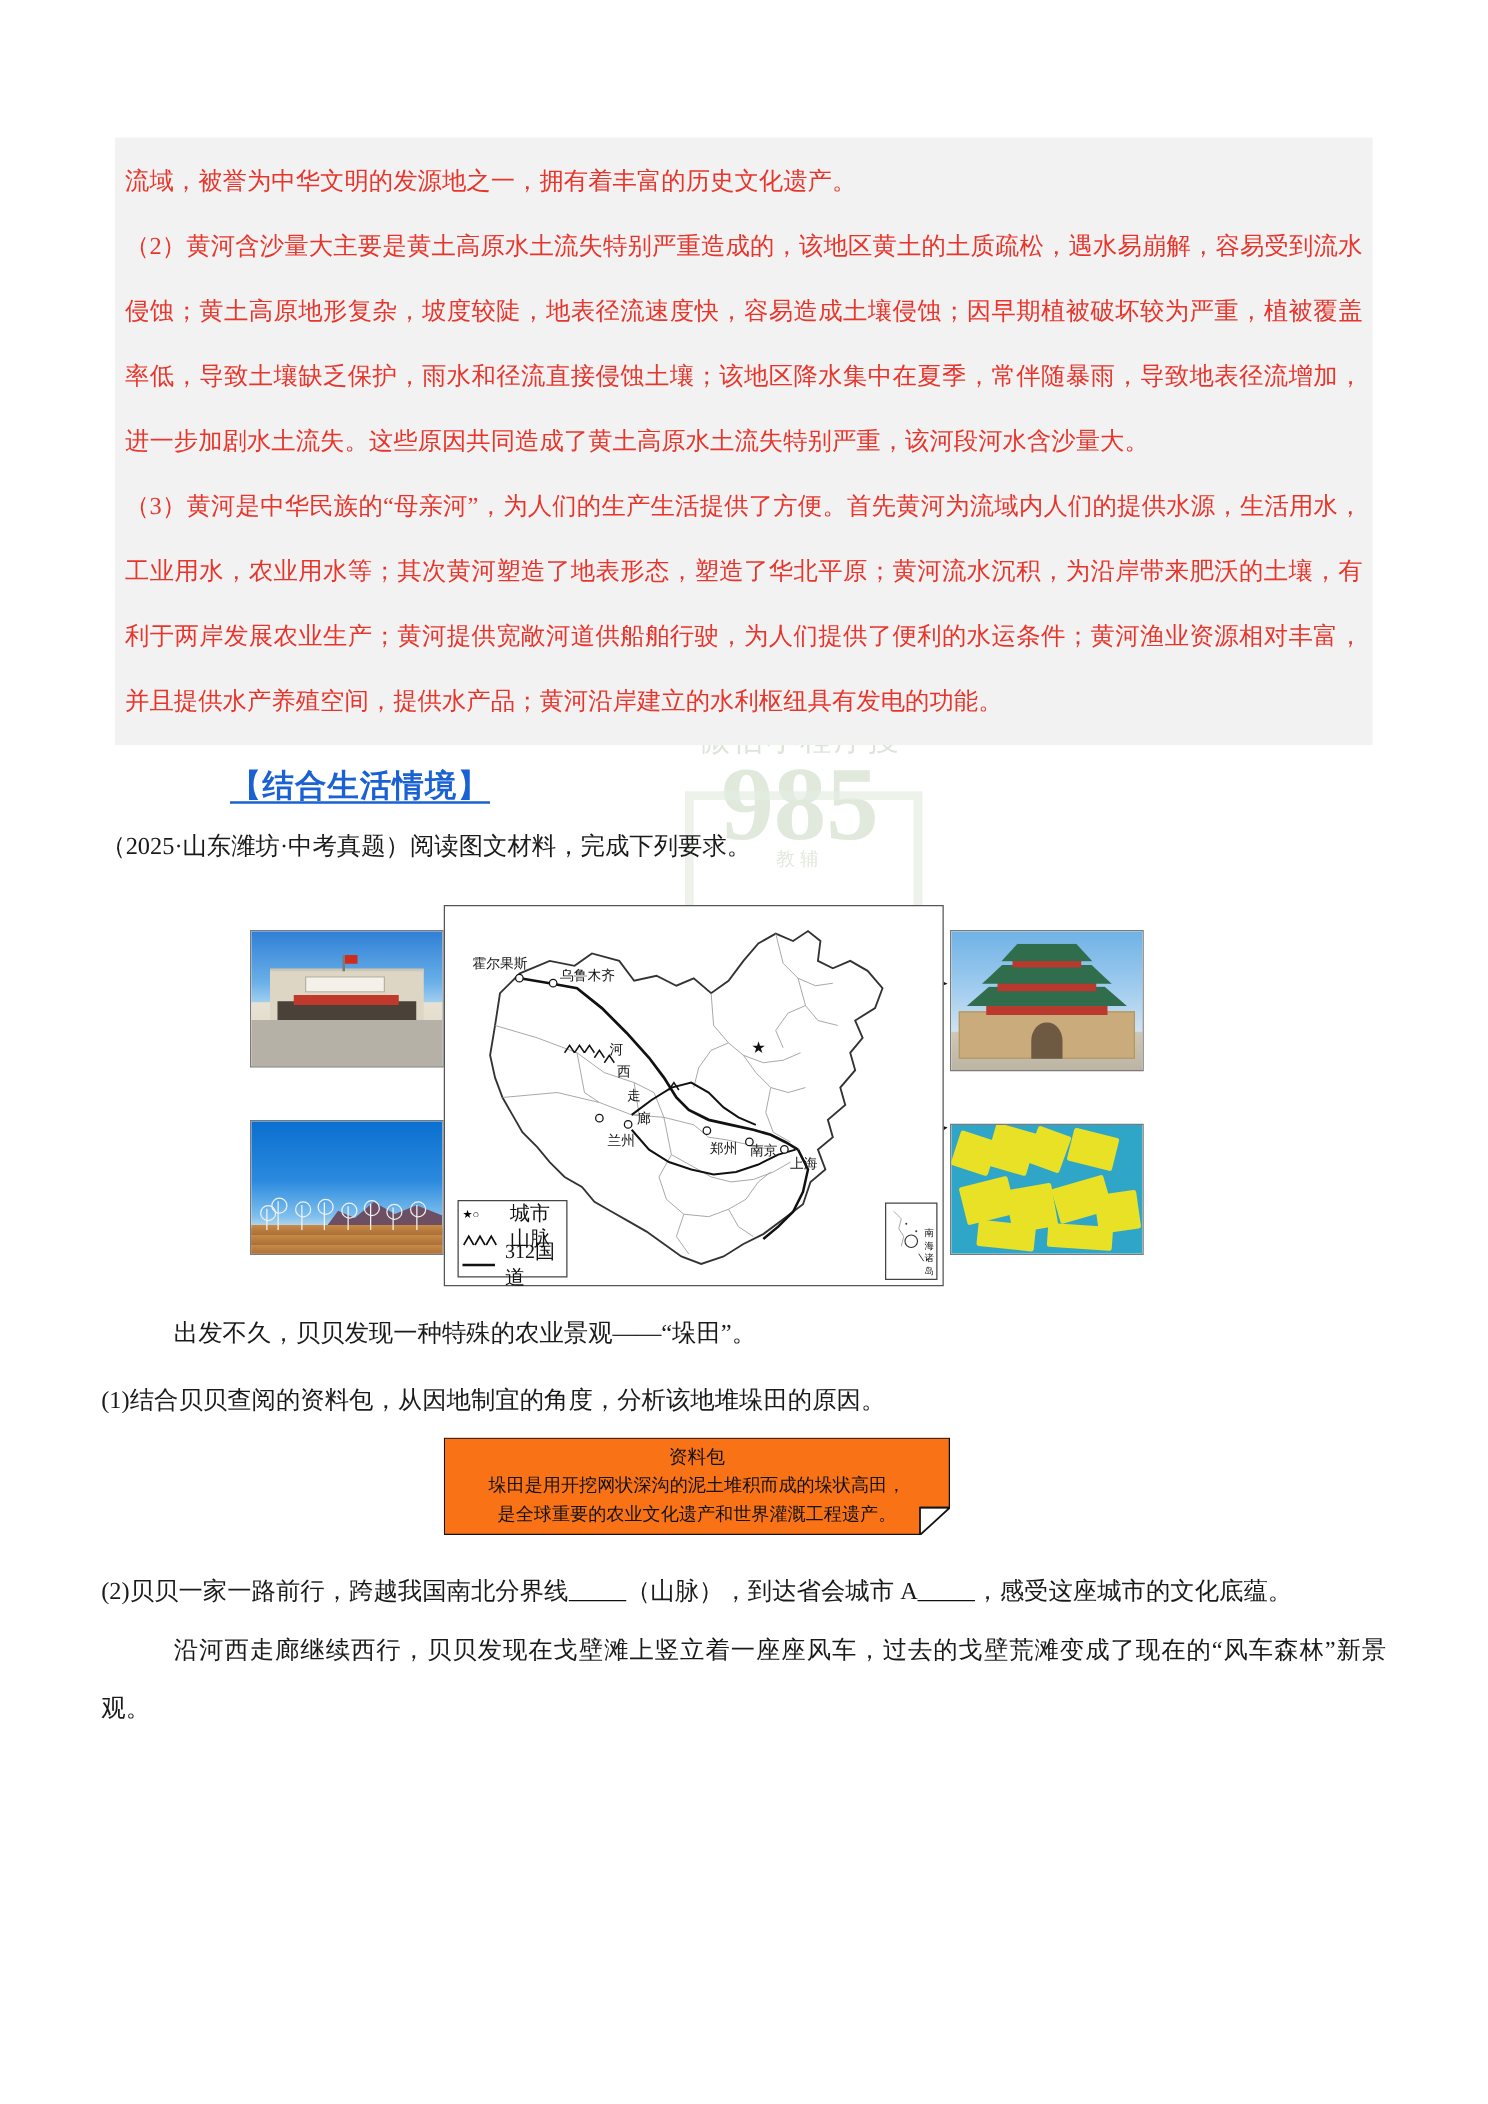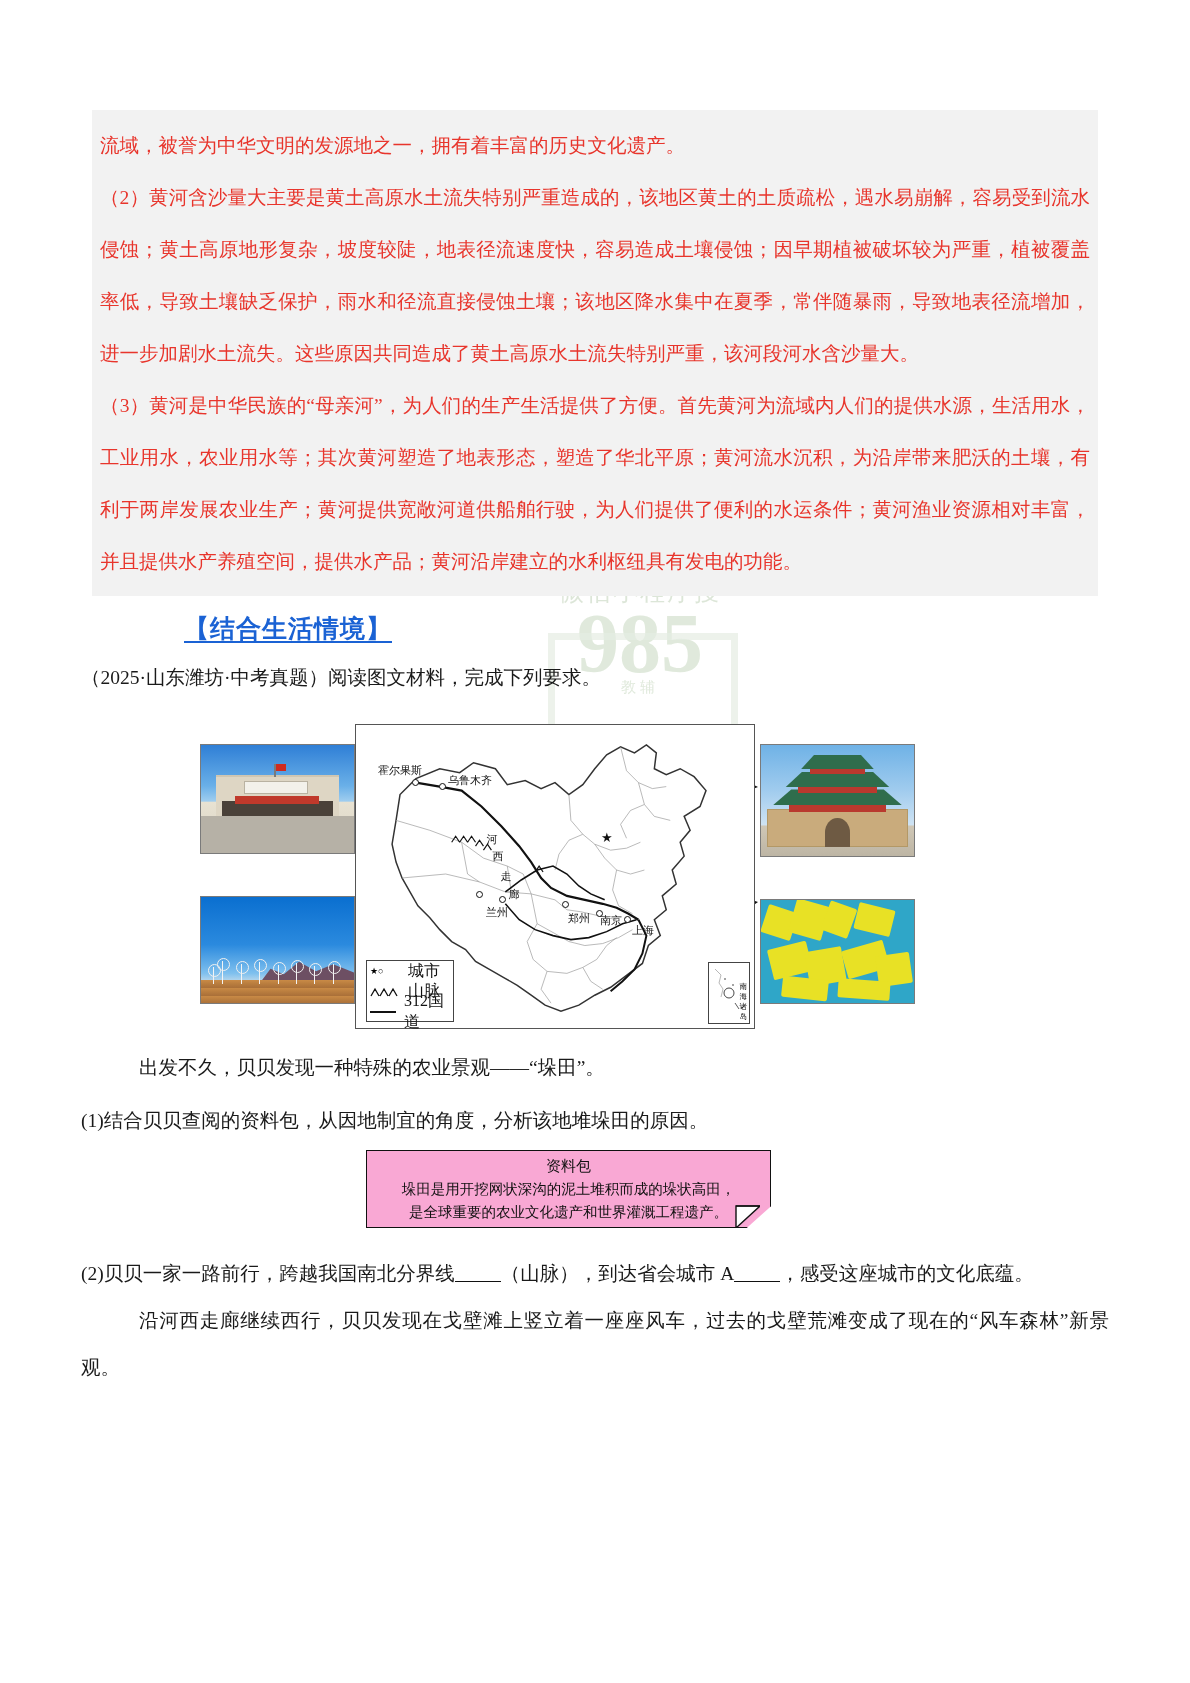--- a/index.html
+++ b/index.html
@@ -174,25 +174,24 @@
   }
   .inset-label { position:absolute; right:2px; bottom:1px; font-size:7.5px; color:#111;padding-left:47px; }
 
   
   .connectors { position:absolute; inset:0; width:100%; height:100%; pointer-events:none; }
 
   
   .infocard-wrap { position:relative; z-index:2; height: 100px; margin-top: 6px; }
   .infocard {
     position:absolute; left:355px; top:0; width:405px; height:78px;
-    border:1.4px solid #111; background:#f9a8d4;
+    border:1.4px solid #111; background:#f97316;
     font-size:14.5px; line-height:23px; color:#111; text-align:center;
     padding-top:4px;
     clip-path: polygon(0 0, 100% 0, 100% 72%, 94% 100%, 0 100%);
-    margin-left: 11px;
   }
   .infocard .title { font-size:15px; }
   .fold {
     position:absolute; left:355px; top:0; width:405px; height:78px; pointer-events:none;
   }
 
   
   .footer {
     position:absolute; left:0; bottom:66px; width:100%;
     text-align:center; font-size:18px; color:#111;

